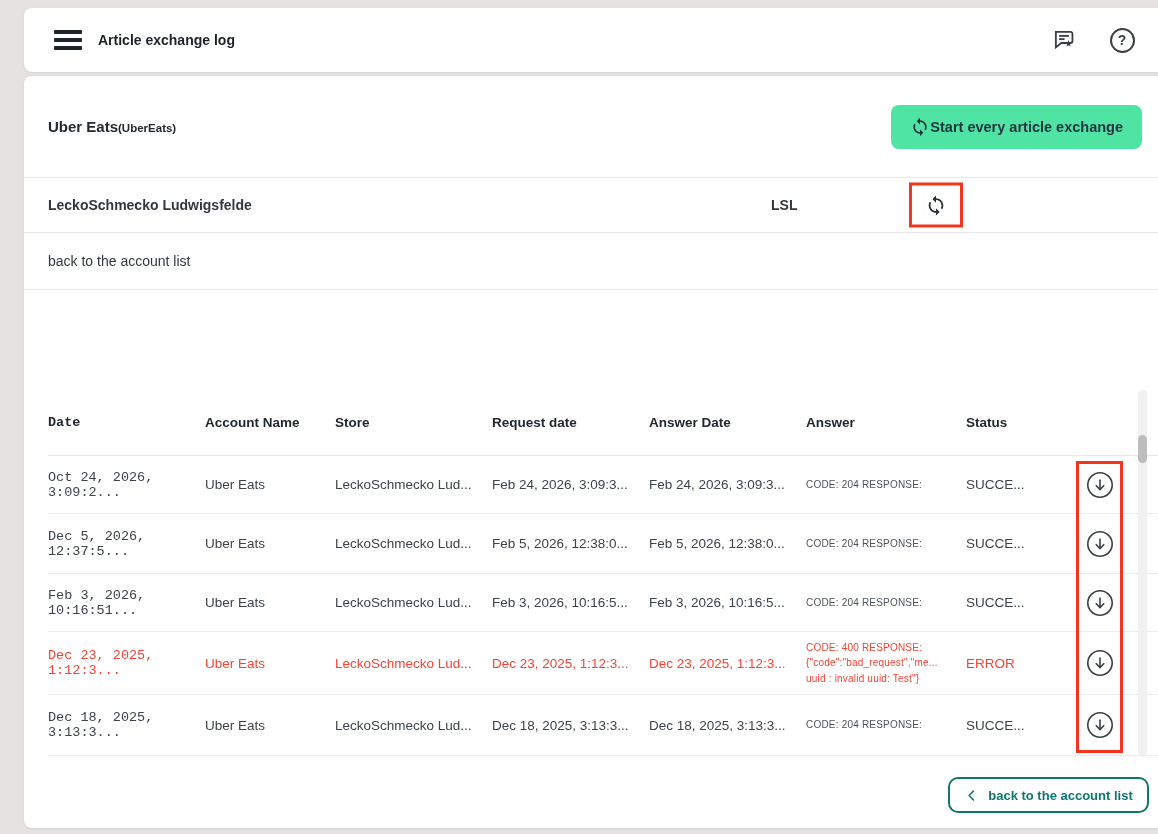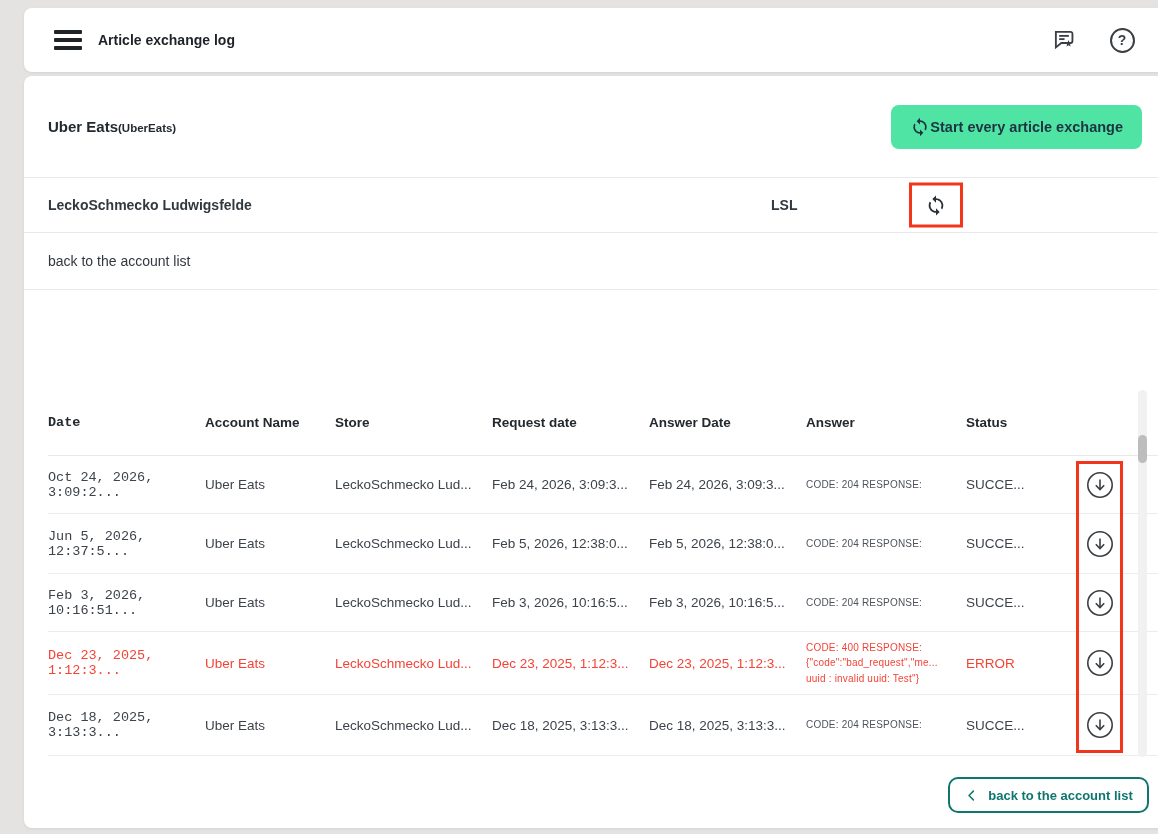--- a/index.html
+++ b/index.html
@@ -155,21 +155,21 @@
         <svg width="28" height="28" viewBox="0 0 28 28" fill="none" stroke="#3a3f44" stroke-width="1.6">
           <circle cx="14" cy="14" r="12.2"></circle>
               <line x1="14" y1="8.5" x2="14" y2="18.5"></line>
               <polyline points="9.8,14.3 14,18.5 18.2,14.3"></polyline>
         </svg>
           </button>
         </div>
     </div>
 
     <div class="tr" style="min-height:60px">
-      <div class="c-date">Jun 5, 2026, 12:37:5...</div>
+      <div class="c-date">Dec 5, 2026, 12:37:5...</div>
       <div class="c-account">Uber Eats</div>
       <div class="c-store">LeckoSchmecko Lud...</div>
       <div class="c-request">Feb 5, 2026, 12:38:0...</div>
       <div class="c-adate">Feb 5, 2026, 12:38:0...</div>
       <div class="c-answer">
           <div class="answer-text">
             <span>CODE: 204 RESPONSE:</span>
           </div>
         </div>
       <div class="c-status">SUCCE...</div>

